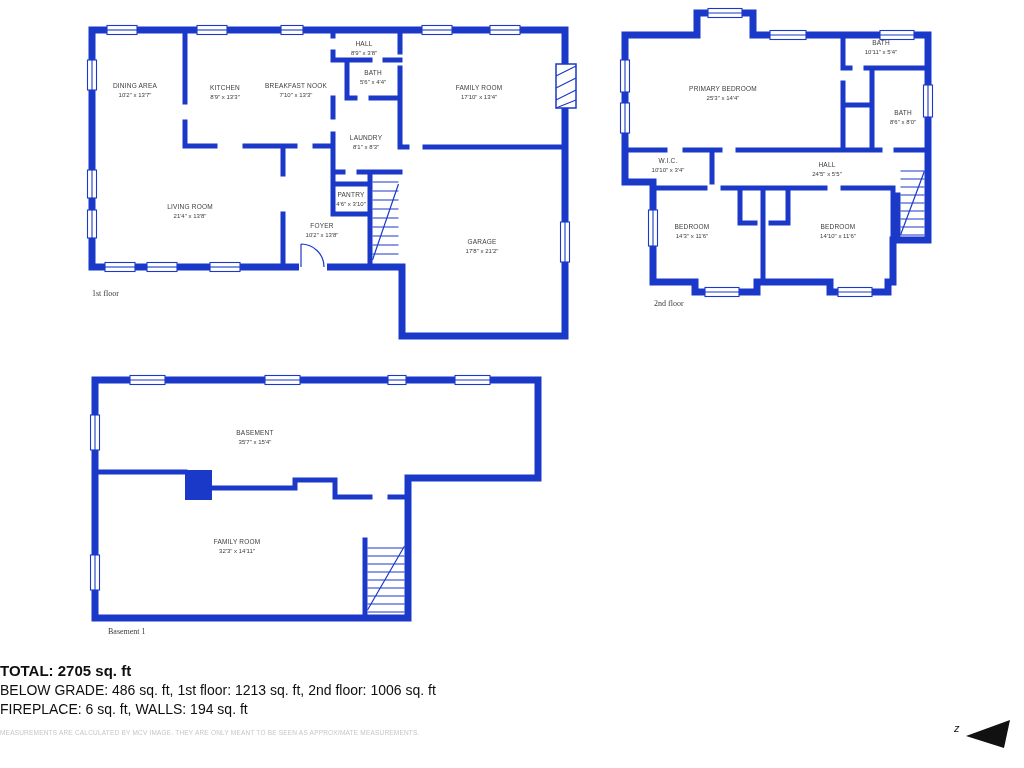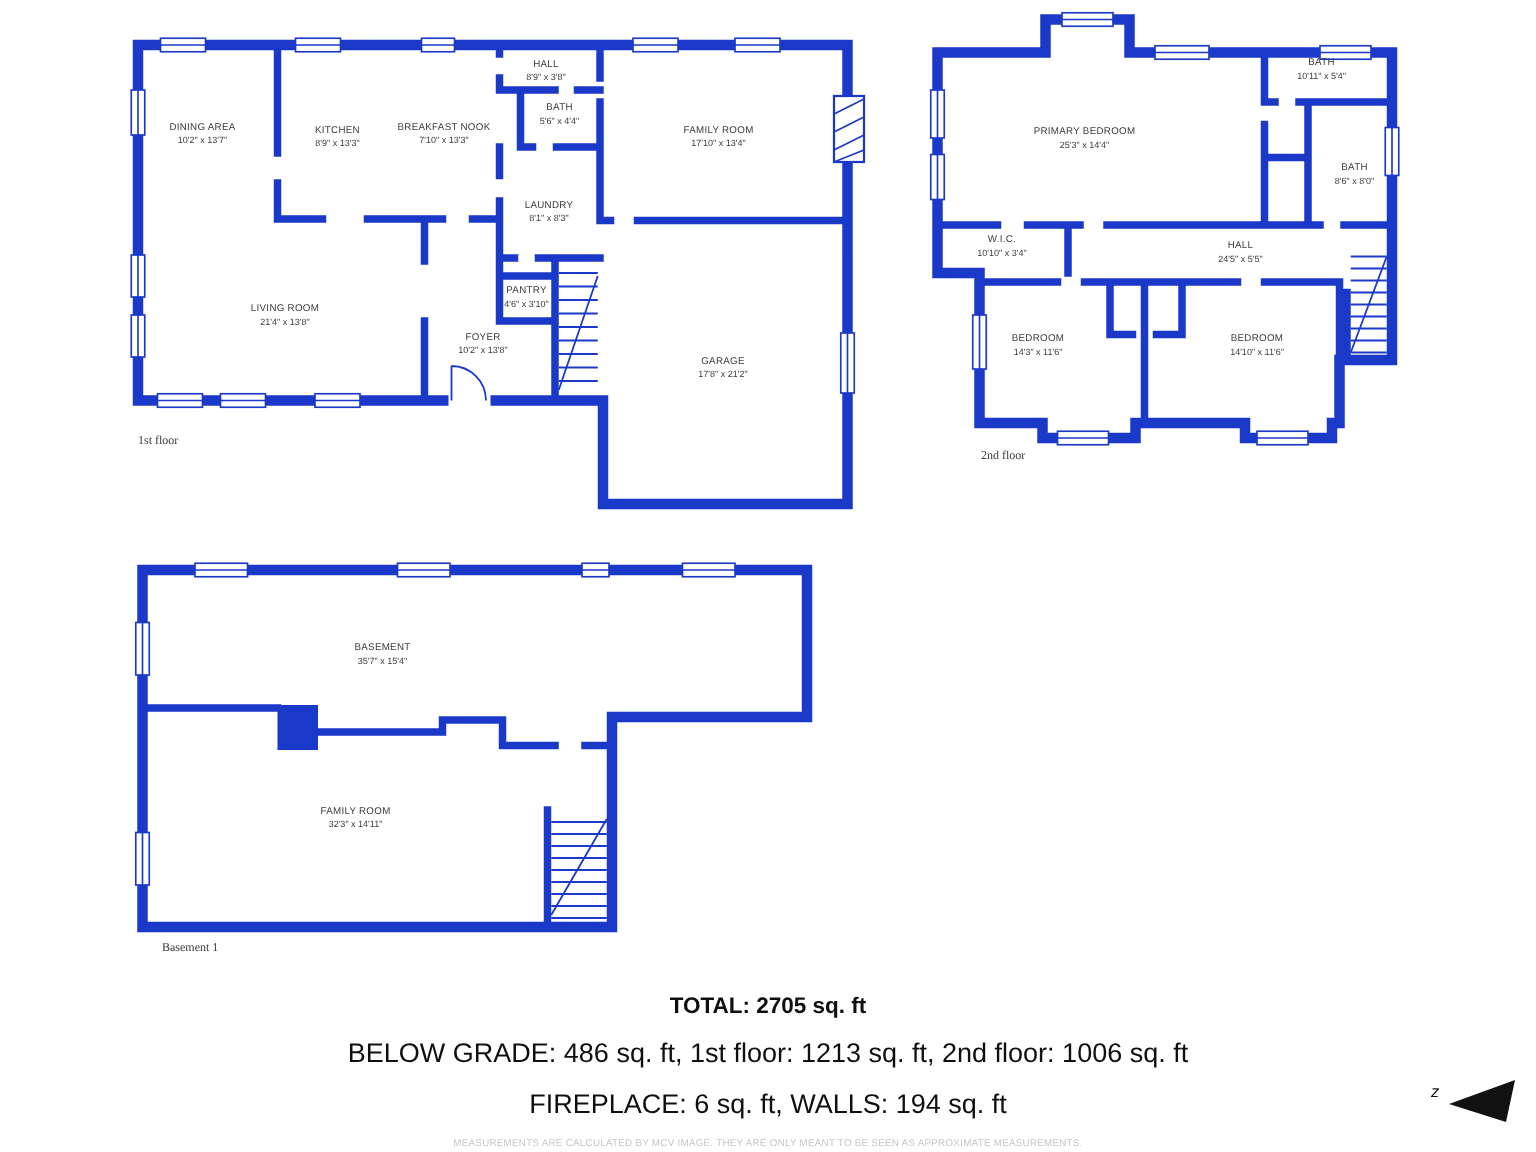--- a/index.html
+++ b/index.html
@@ -20,23 +20,23 @@
   .win line{ stroke:var(--wall); stroke-width:1.1; }
   .gap rect{ fill:#ffffff; stroke:none; }
 
   .room-label{ position:absolute; transform:translate(-50%,-50%); text-align:center;
                color:var(--label); white-space:nowrap; line-height:1.5; pointer-events:none; }
   .room-name{ font-size:6.5px; letter-spacing:.2px; }
   .room-dims{ font-size:6px; }
 
   .floor-caption{ position:absolute; font-size:8px; color:#3b3b3b;font-family:Liberation Serif, serif; }
 
-  .summary{ position:absolute; left:0; top:662px; width:1024px; text-align:center; color:#0f0f0f; }
+  .summary{ position:absolute; left:0; top:662px; width:1024px; text-align:left; color:#0f0f0f; }
   .summary .total{ font-size:15px; font-weight:bold; }
-  .summary .line{ font-size:18px; font-weight:500; margin-top:13px; }
+  .summary .line{ font-size:14px; font-weight:500; margin-top:3px; }
   .summary .disclaimer{ font-size:6.5px; color:#c6c6c6; margin-top:12px; letter-spacing:.2px; }
 
   .compass{ position:absolute; left:948px; top:712px; width:66px; height:44px; }
   .compass .z{ position:absolute; left:6px; top:10px; font-size:11px; font-style:italic; color:#111; }
   .compass svg{ position:absolute; left:14px; top:2px; }
 </style>
 </head>
 <body>
 
 <div class="page">

